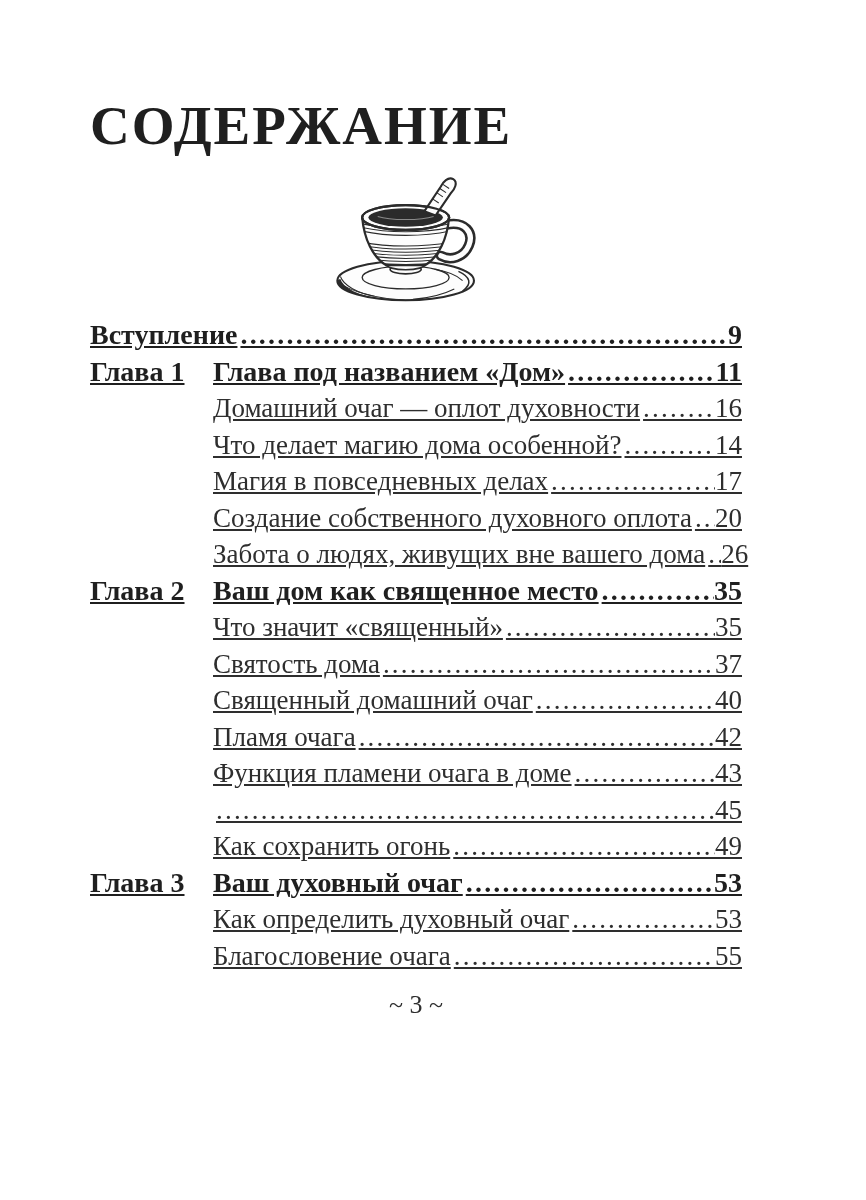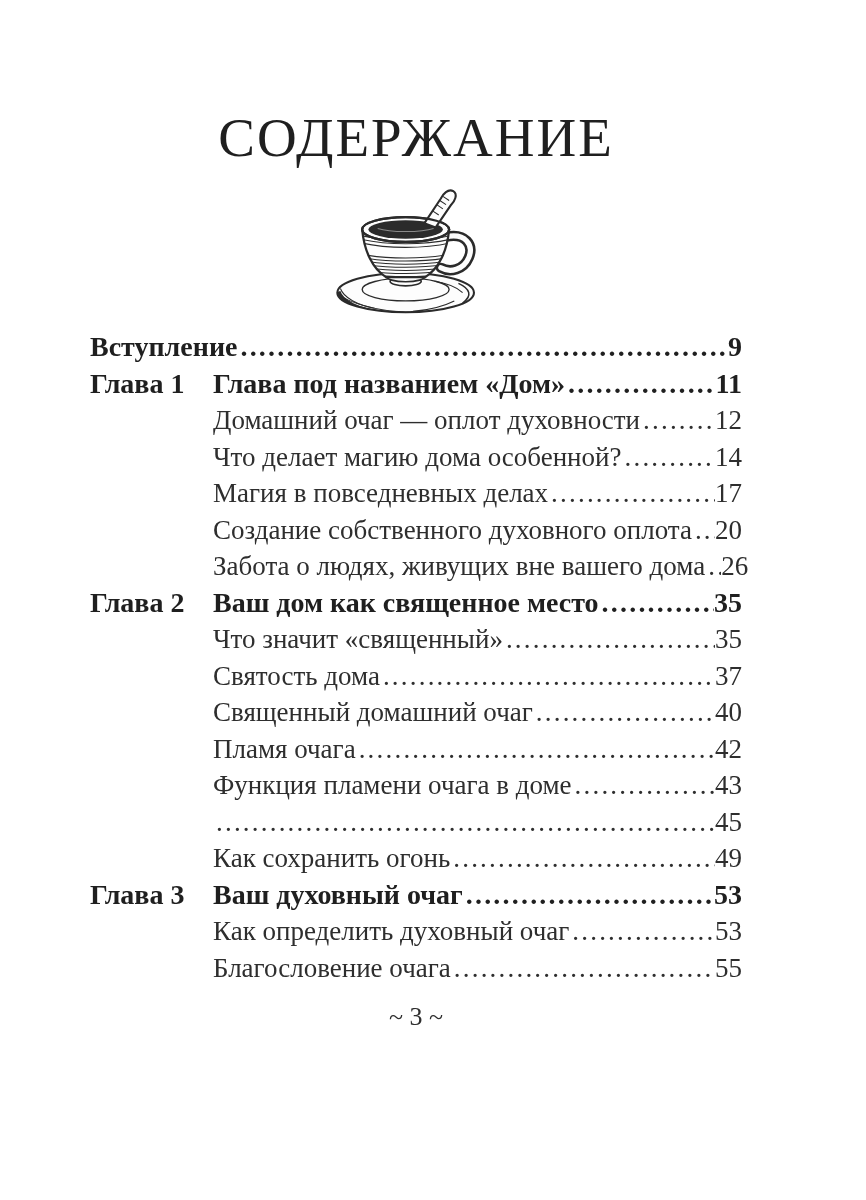--- a/index.html
+++ b/index.html
@@ -16,40 +16,40 @@
     background: var(--bg);
     color: var(--text);
     font-family: "Liberation Serif", "DejaVu Serif", serif;
     overflow: hidden;
   }
   .page {
     width: 866px; height: 1200px;
     padding: 96px 124px 0 90px;
   }
   .title {
-    margin: 12px;
-    text-align: center;
+    margin: 0;
     font-size: 55px;
-    font-weight: normal;
+    font-weight: bold;
     letter-spacing: 2px;
     color: var(--heading);
     line-height: 1.1;
   }
   .illustration {
     width: 176px;
     margin: 16px auto 10px;
   }
   .illustration svg { display: block; width: 100%; height: auto; }
 
   .toc { margin-top: 8px; }
   .toc-row {
     display: flex;
     align-items: flex-start;
     font-size: 27px;
     line-height: 36.5px;
+    text-decoration: underline;
   }
   .toc-row.intro, .toc-row.chapter {
     font-weight: bold;
     font-size: 28px;
     color: var(--heading);
   }
   .toc-row.chapter { margin-top: 0; }
   .chapter-label { flex: 0 0 123px; white-space: nowrap; }
   .entry-title { white-space: nowrap; flex: 0 0 auto; }
   .leader {
@@ -147,21 +147,21 @@
       <div class="toc-row chapter">
     <span class="chapter-label">Глава 1</span>
     <span class="entry-title">Глава под названием «Дом»</span>
     <span class="leader"></span>
     <span class="page-num">11</span>
   </div>
       <div class="toc-row sub">
     <span class="chapter-label"></span>
     <span class="entry-title">Домашний очаг — оплот духовности</span>
     <span class="leader"></span>
-    <span class="page-num">12</span>
+    <span class="page-num">16</span>
   </div>
       <div class="toc-row sub">
     <span class="chapter-label"></span>
     <span class="entry-title">Что делает магию дома особенной?</span>
     <span class="leader"></span>
     <span class="page-num">14</span>
   </div>
       <div class="toc-row sub">
     <span class="chapter-label"></span>
     <span class="entry-title">Магия в повседневных делах</span>

